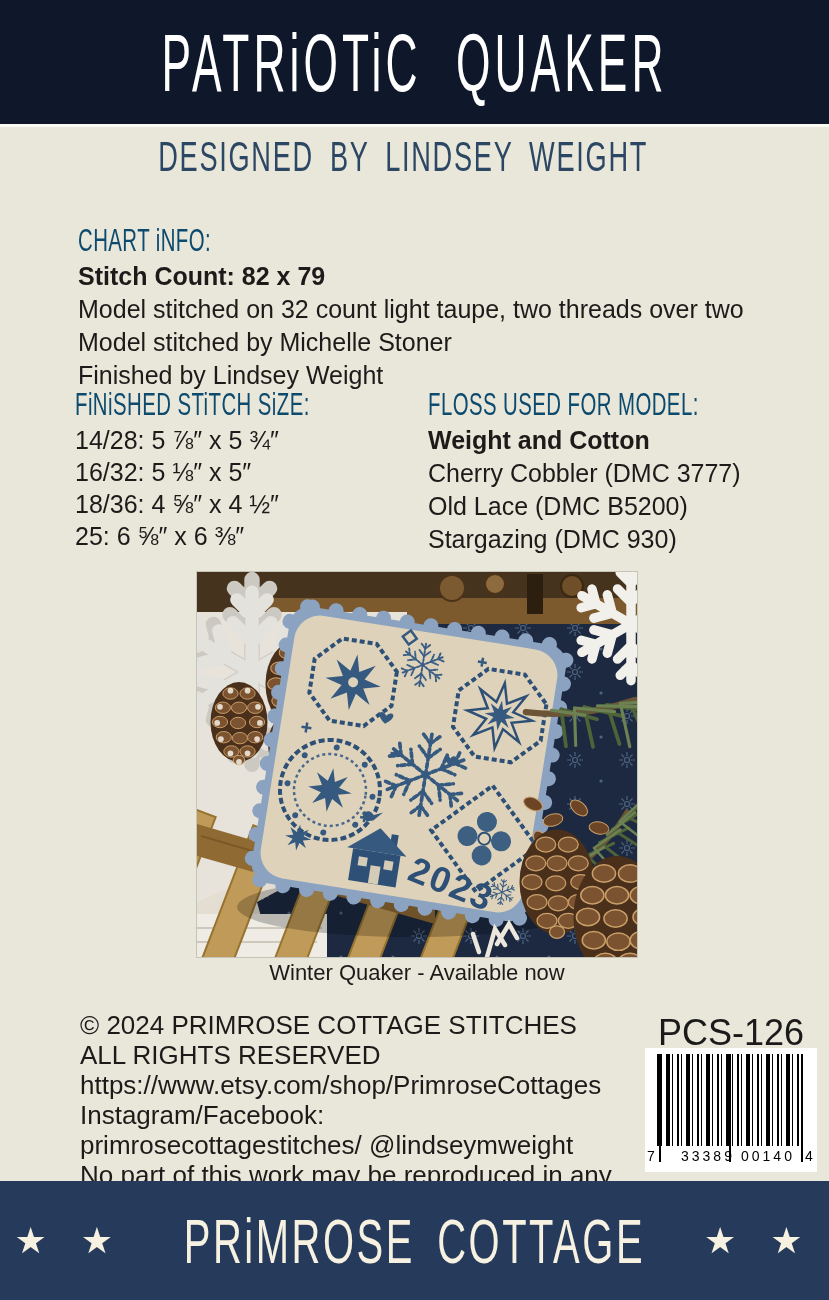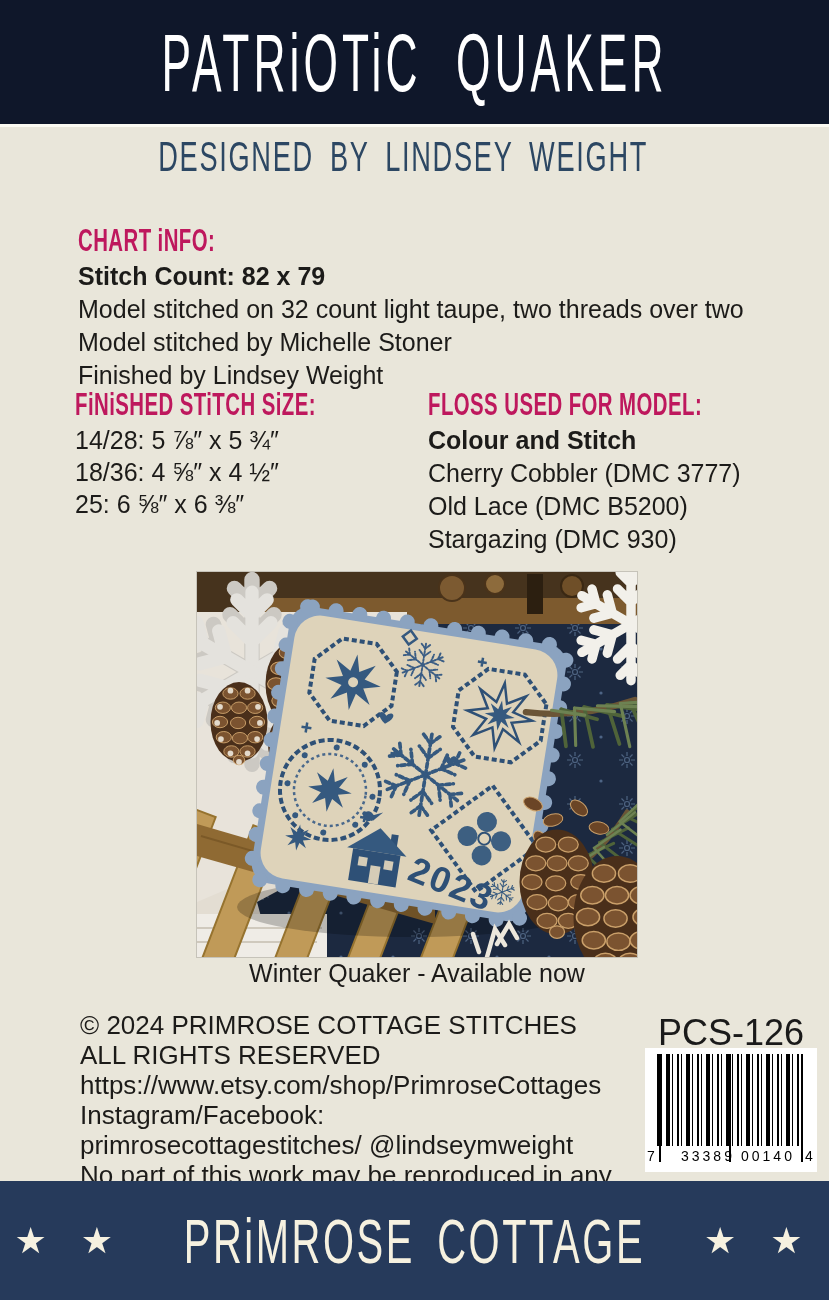--- a/index.html
+++ b/index.html
@@ -8,35 +8,35 @@
   
   .band-red{position:absolute;left:0;top:0;width:829px;height:124px;background:#0f172a;
             display:flex;align-items:center;justify-content:center;}
   .band-red-edge{position:absolute;left:0;top:124px;width:829px;height:3px;background:#fbfaf2;}
   .tall-xl{display:inline-block;transform:scale(0.82,1.5);transform-origin:center;
            font-size:54px;letter-spacing:5px;word-spacing:22px;color:#ffffff;font-weight:400;white-space:nowrap;}
   .subtitle{position:absolute;left:0;top:138px;width:806px;text-align:center;}
   .tall-lg{display:inline-block;transform:scale(0.85,1.35);transform-origin:center;
            font-size:32px;letter-spacing:2px;word-spacing:8px;color:#2c4763;font-weight:400;white-space:nowrap;}
   
-  h2{margin:0 0 6px 0;font-weight:700;color:#be185d;}
+  h2{margin:0 0 6px 0;font-weight:400;color:#0c4a6e;}
   .tall-md{display:inline-block;transform:scale(0.85,1.32);transform-origin:left center;
            font-size:24px;letter-spacing:0.5px;white-space:nowrap;}
   p{margin:0;font-size:25px;line-height:33px;}
   .bold{font-weight:700;}
   .chart-info{position:absolute;left:78px;top:226px;width:700px;}
   .col-left{position:absolute;left:75px;top:390px;width:340px;}
   .col-left p{line-height:32px;}
   .col-right{position:absolute;left:428px;top:390px;width:380px;}
   .col-right p{line-height:33px;}
   
   .photo{position:absolute;left:197px;top:572px;width:440px;height:385px;margin:0;
          box-shadow:0 0 0 1px rgba(0,0,0,0.15);}
   .caption{position:absolute;left:197px;top:956px;width:440px;text-align:center;
-           font-size:25px;line-height:34px;}
+           font-size:22px;line-height:34px;}
   
   .legal{position:absolute;left:80px;top:1010px;width:560px;}
   .legal p{font-size:26px;line-height:30px;}
   .rights-gap{display:inline-block;width:28px;}
   
   .sku{position:absolute;left:645px;top:1012px;width:172px;text-align:center;
        font-size:36px;color:#1a1a1a;}
   .barcode-box{position:absolute;left:645px;top:1048px;width:172px;height:124px;background:#ffffff;}
   .bars{position:absolute;left:12px;top:6px;width:148px;height:92px;
         background:repeating-linear-gradient(90deg,#000 0 2px,#fff 2px 4px,#000 4px 5px,#fff 5px 9px,
@@ -71,27 +71,28 @@
     <h2><span class="tall-md">CHART iNFO:</span></h2>
     <p class="bold">Stitch Count: 82 x 79</p>
     <p>Model stitched on 32 count light taupe, two threads over two</p>
     <p>Model stitched by Michelle Stoner</p>
     <p>Finished by Lindsey Weight</p>
   </section>
 
   <section class="col-left">
     <h2><span class="tall-md">FiNiSHED STiTCH SiZE:</span></h2>
     <p>14/28: 5 ⅞″ x 5 ¾″</p>
+    <p>16/32: 5 ⅛″ x 5″</p>
     <p>18/36: 4 ⅝″ x 4 ½″</p>
     <p>25: 6 ⅝″ x 6 ⅜″</p>
   </section>
 
   <section class="col-right">
     <h2><span class="tall-md">FLOSS USED FOR MODEL:</span></h2>
-    <p class="bold">Colour and Stitch</p>
+    <p class="bold">Weight and Cotton</p>
     <p>Cherry Cobbler (DMC 3777)</p>
     <p>Old Lace (DMC B5200)</p>
     <p>Stargazing (DMC 930)</p>
   </section>
 
   <figure class="photo">
     <svg width="440" height="385" viewBox="0 0 440 385">
       <defs>
         <pattern id="navydot" width="52" height="44" patternUnits="userSpaceOnUse">
           <rect width="52" height="44" fill="#1c2940"></rect>

